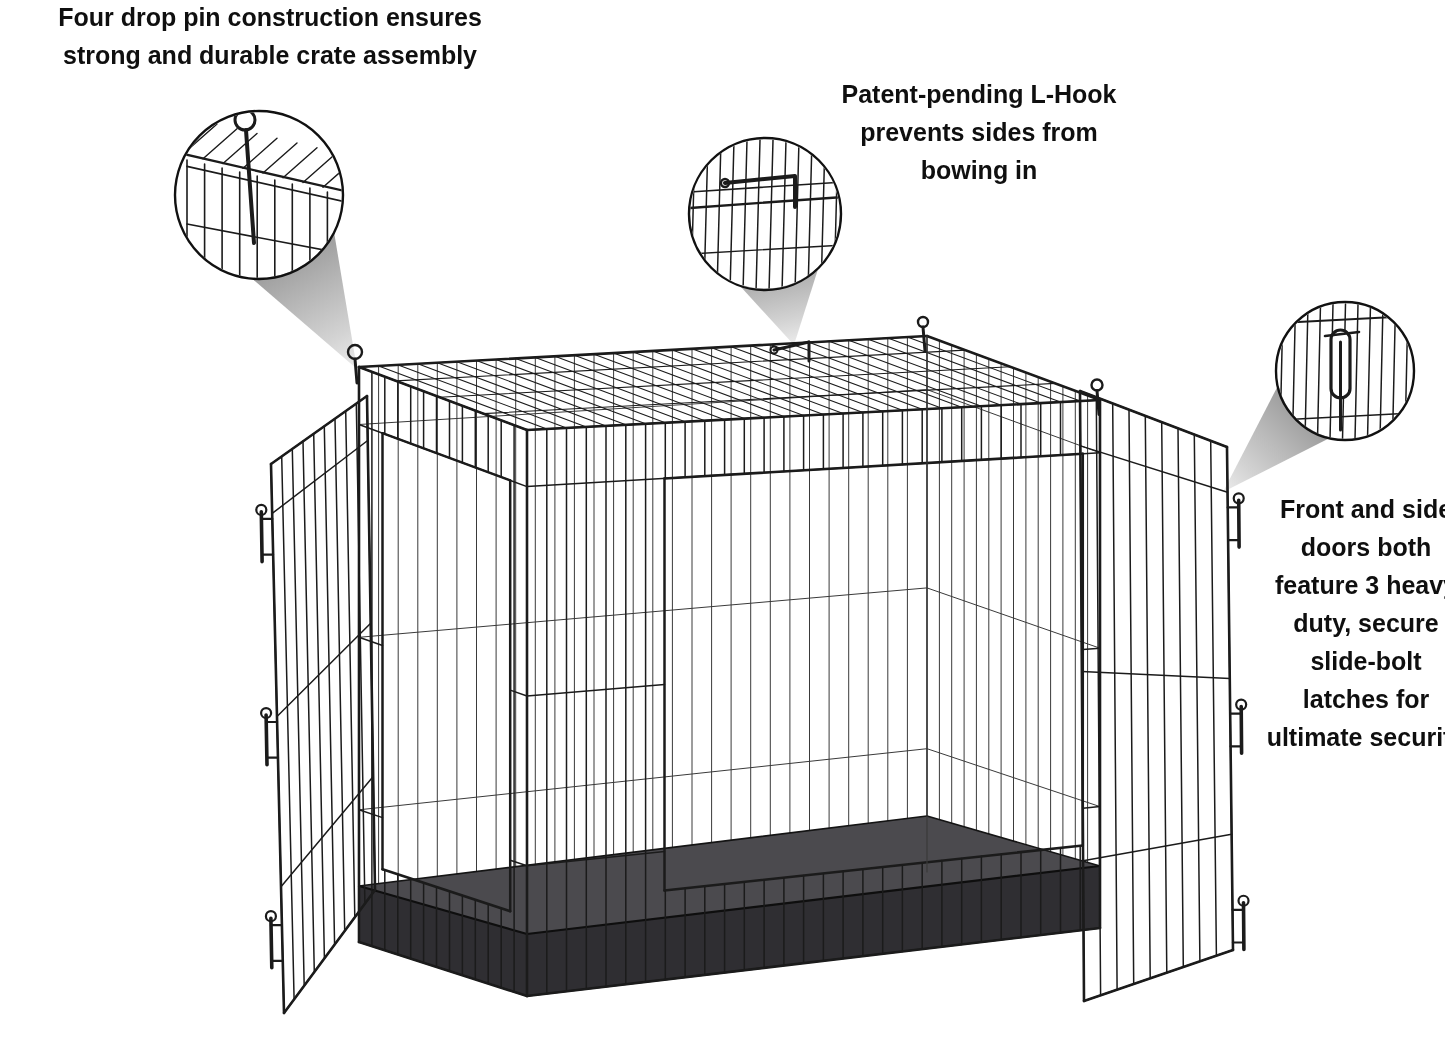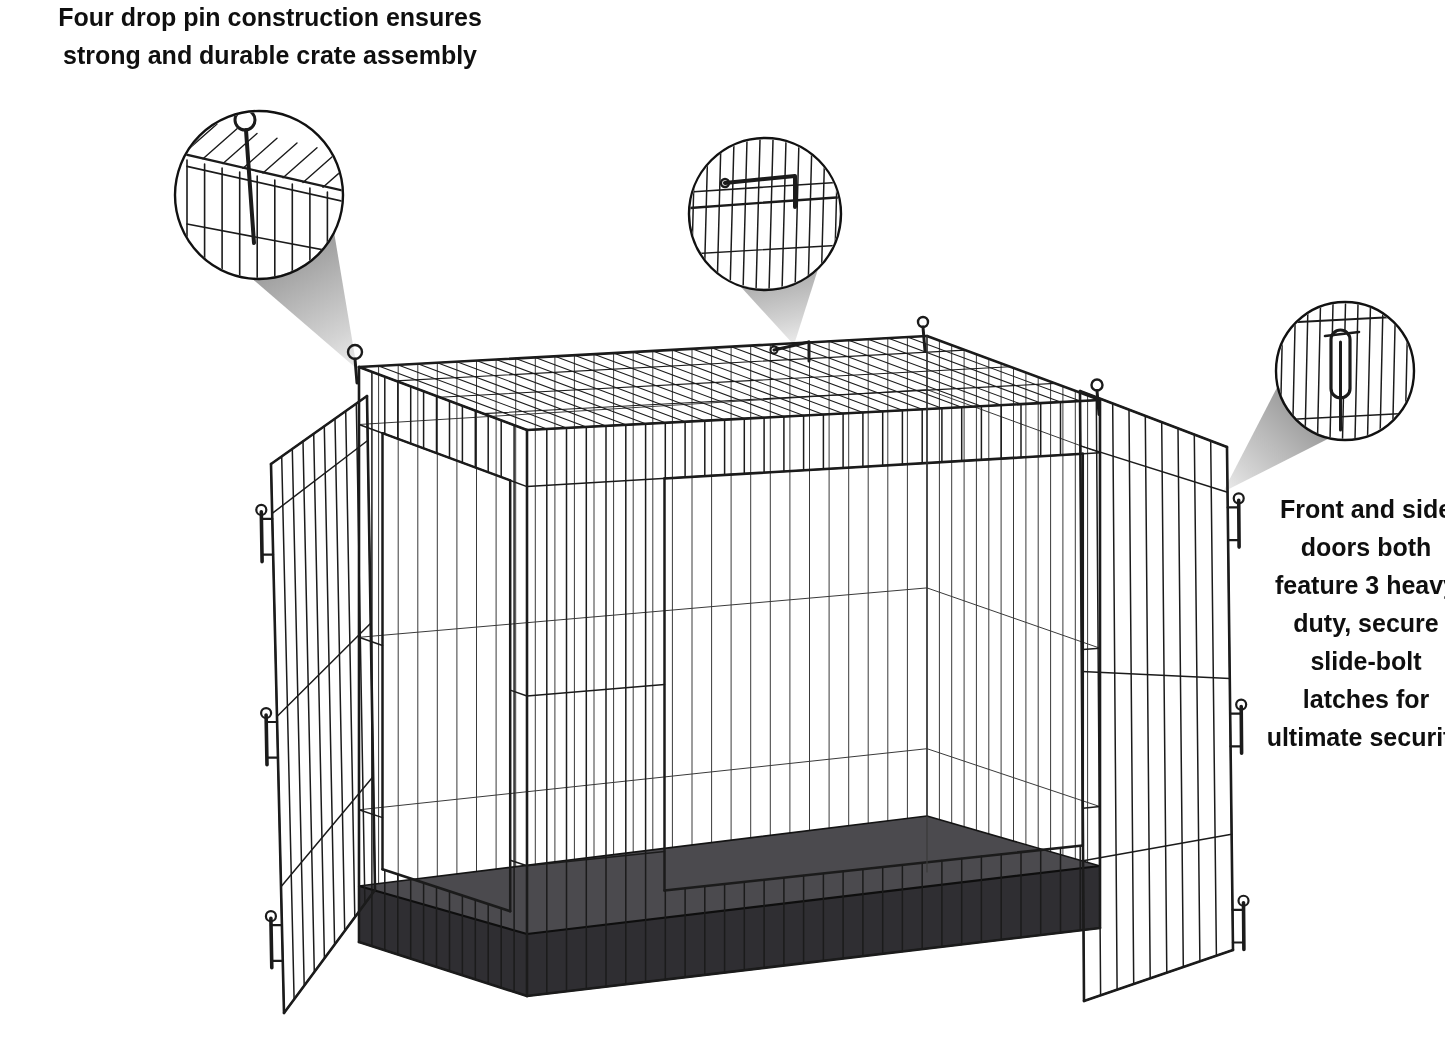--- a/index.html
+++ b/index.html
@@ -434,20 +434,23 @@
           <line x1="1303.5" y1="342.0" x2="1303.5" y2="430.0" stroke="#1b1b1b" stroke-width="3" stroke-linecap="round"></line>
           <line x1="1288.0" y1="336.0" x2="1322.0" y2="332.0" stroke="#1b1b1b" stroke-width="2.6" stroke-linecap="round"></line>
         </g>
         <circle cx="1308" cy="371" r="69" fill="none" stroke="#111111" stroke-width="2.4"></circle>
       </g>
     </svg>
 
   <div class="annotation" id="ann-drop-pin">Four drop pin construction ensures
 strong and durable crate assembly</div>
 
+  <div class="annotation" id="ann-l-hook">Patent-pending L-Hook
+prevents sides from
+bowing in</div>
 
   <div class="annotation" id="ann-latches">Front and side
 doors both
 feature 3 heavy
 duty, secure
 slide-bolt
 latches for
 ultimate security</div>
 </div>
 

